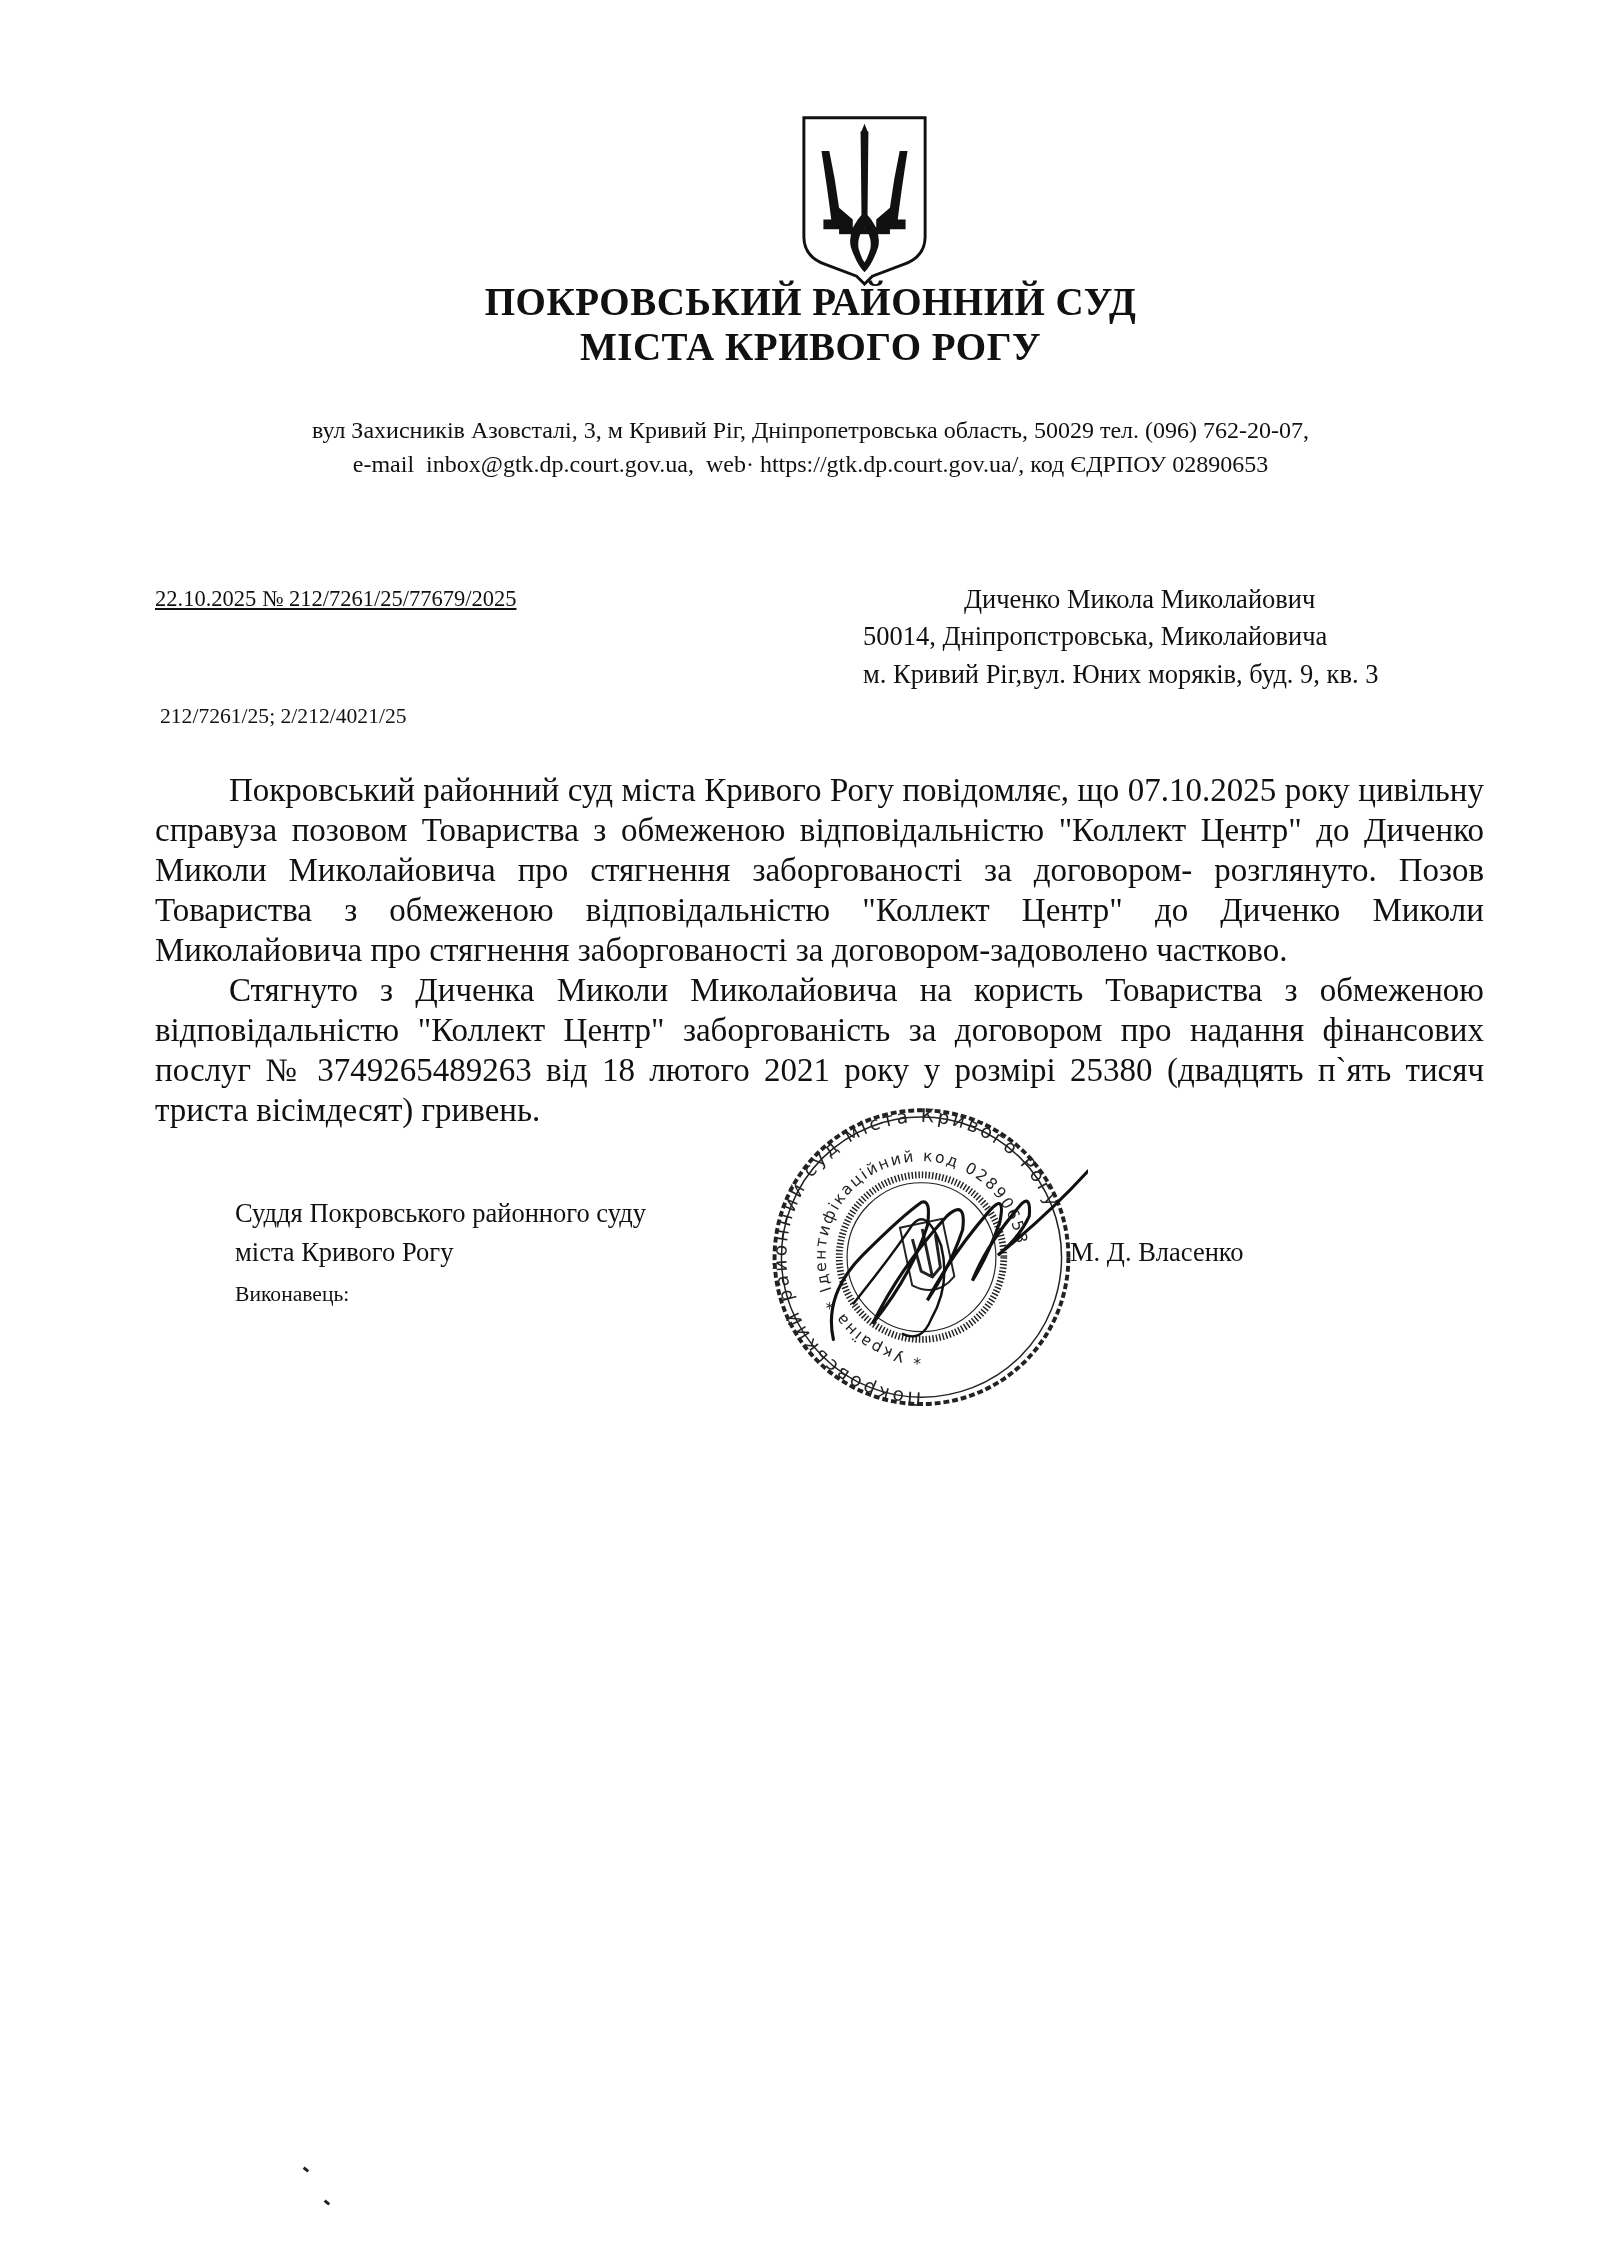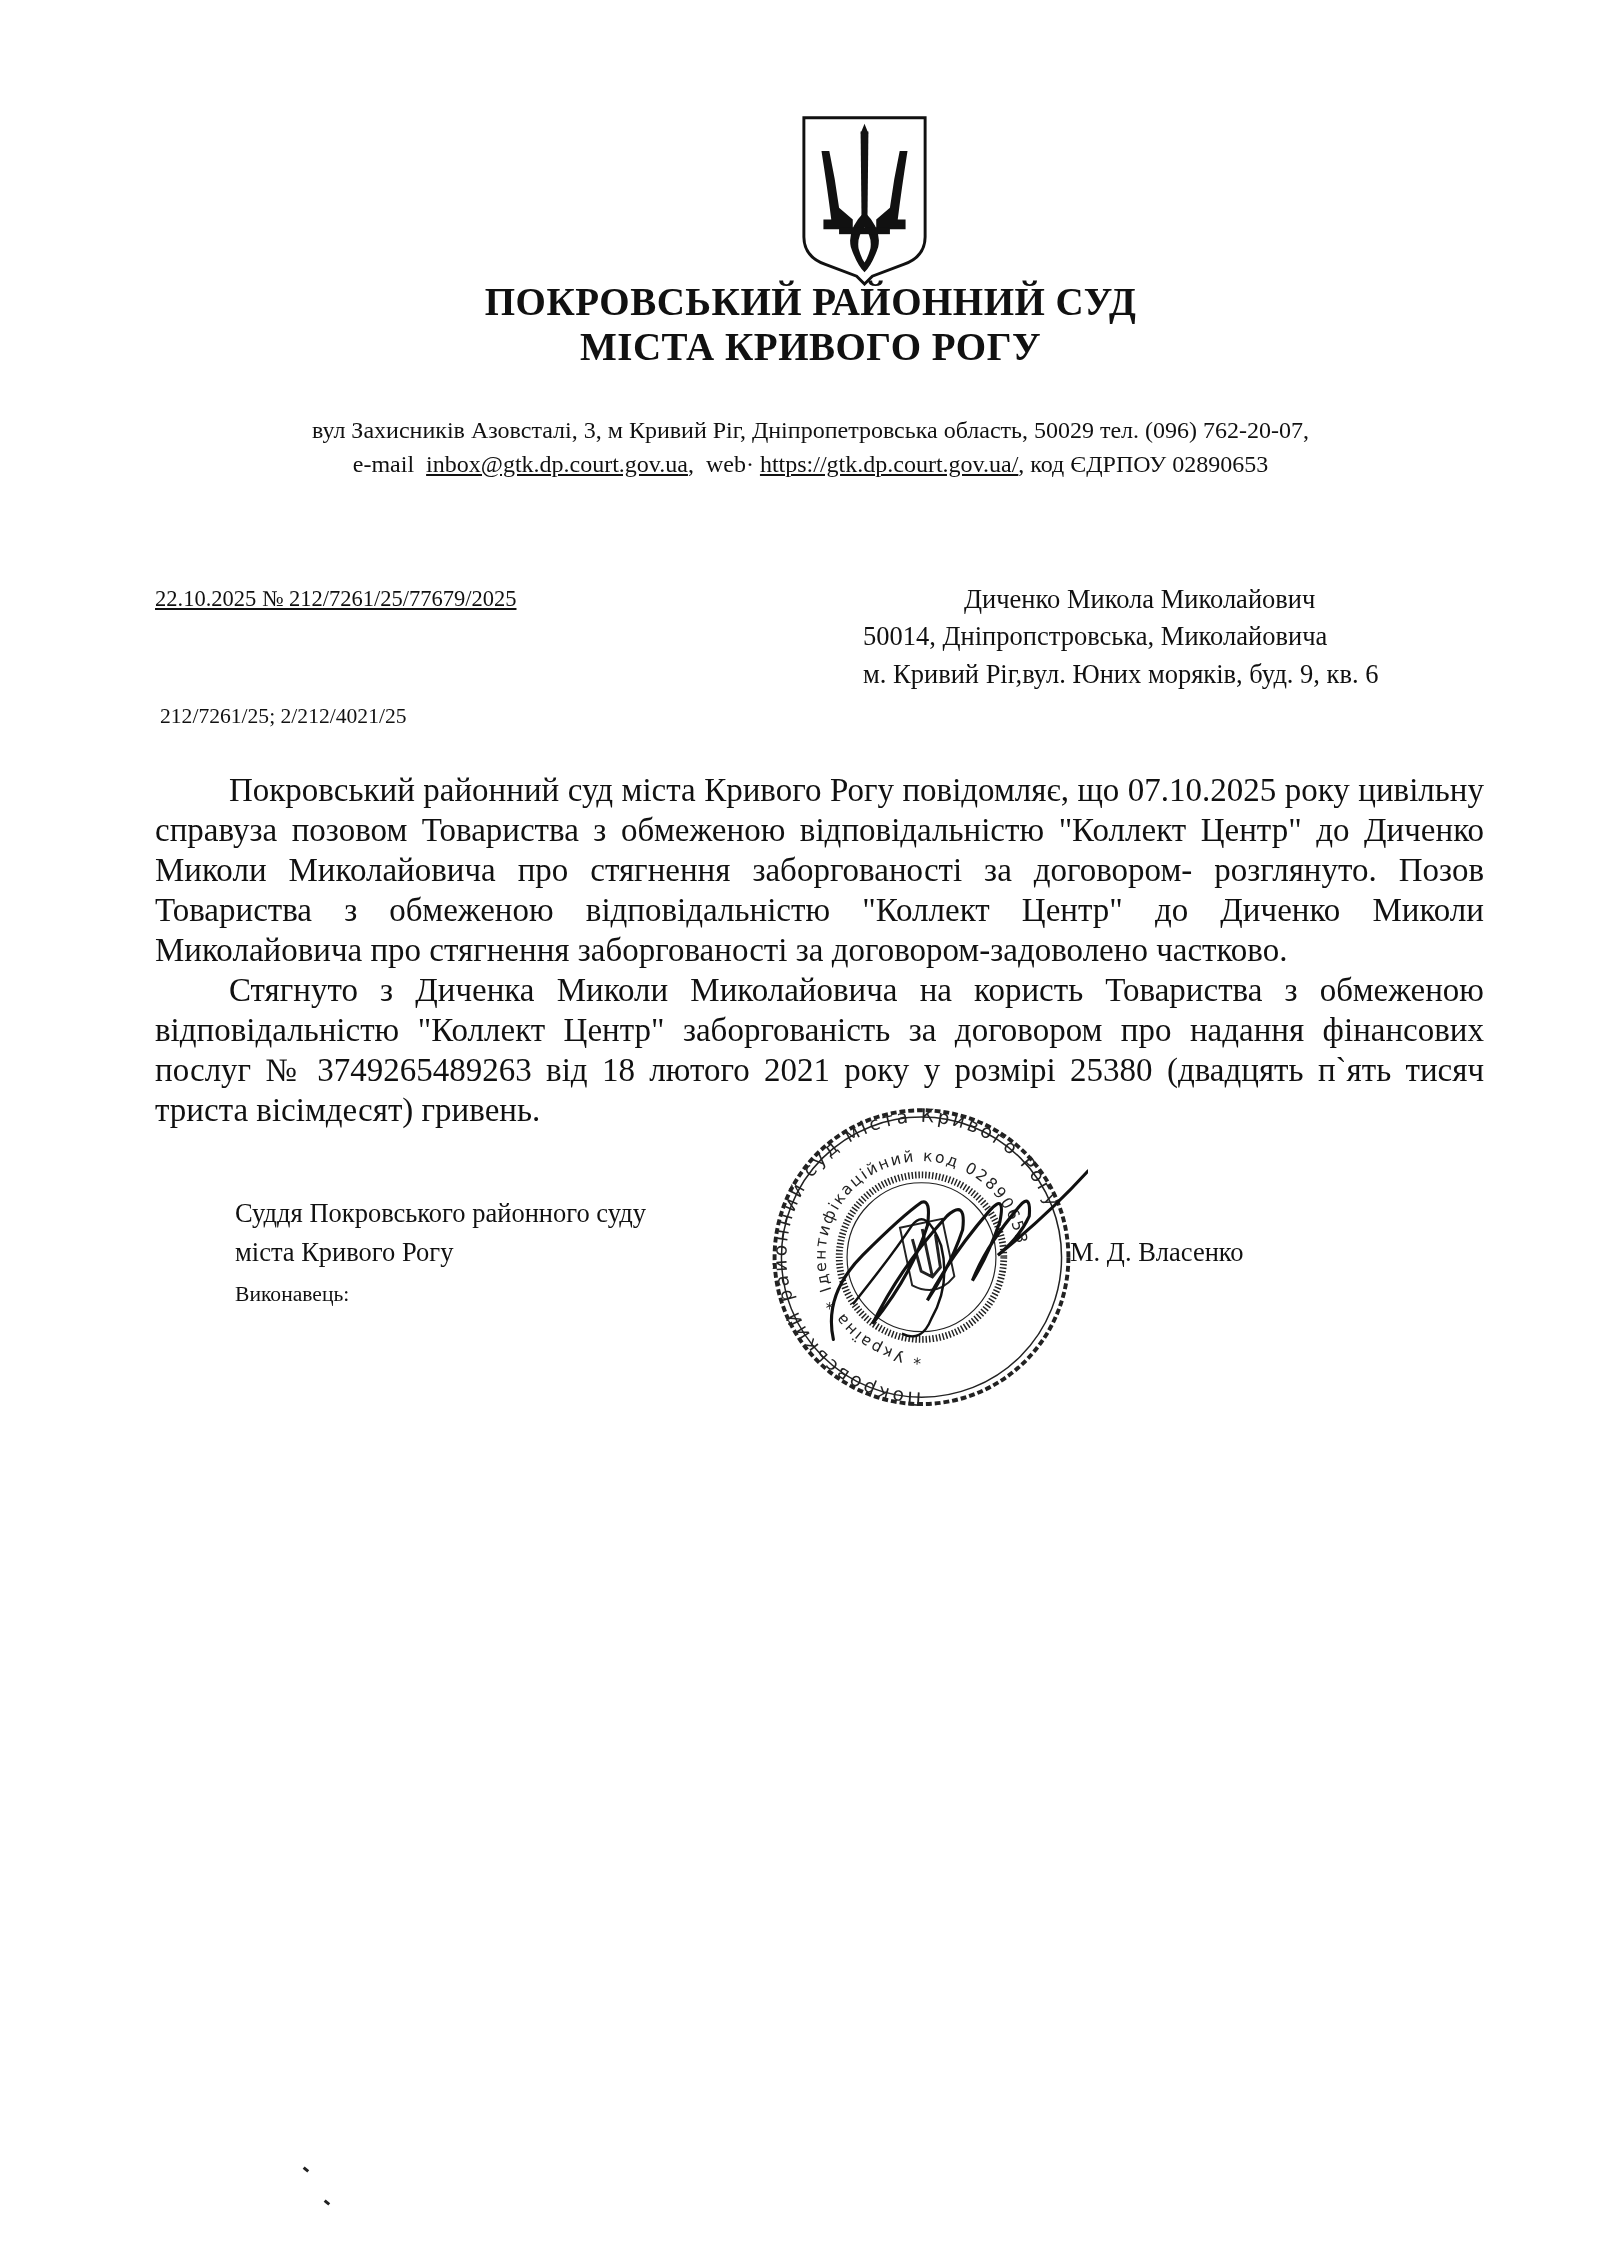--- a/index.html
+++ b/index.html
@@ -7,21 +7,21 @@
          font-family: "Liberation Serif", "DejaVu Serif", serif; color: #111; }
   .abs { position: absolute; }
   #coat { left: 796px; top: 110px; width: 137px; height: 176px; }
   .title { left: 0; width: 1621px; text-align: center; font-weight: bold;
            font-size: 39px; letter-spacing: 0.5px; transform: scaleY(1.05); }
   #title1 { top: 278px; }
   #title2 { top: 323px; }
   .addr { left: 0; width: 1621px; text-align: center; font-size: 24px; white-space: nowrap; }
   #addr1 { top: 417px; }
   #addr2 { top: 451px; }
-  .u { text-decoration: underline; }
+  .u { }
   #outref { left: 155px; top: 586px; font-size: 22.5px; text-decoration: underline; white-space: nowrap; }
   #caseno { left: 160px; top: 704px; font-size: 21.6px; white-space: nowrap; }
   .rcp { font-size: 26.5px; white-space: nowrap; }
   #rcp-name { left: 964px; top: 584px; }
   #rcp-l1 { left: 863px; top: 621px; }
   #rcp-l2 { left: 863px; top: 659px; }
   #body { left: 155px; top: 770px; width: 1329px; font-size: 33px; line-height: 40px; text-align: justify; }
   #body p { margin: 0; text-indent: 74px; }
   #sig-title1 { left: 235px; top: 1198px; font-size: 26.5px; white-space: nowrap; }
   #sig-title2 { left: 235px; top: 1237px; font-size: 26.5px; white-space: nowrap; }
@@ -55,21 +55,21 @@
   <span>web·</span>
   <span class="u">https://gtk.dp.court.gov.ua/</span>,
   <span>код ЄДРПОУ 02890653</span>
 </div>
 
 <div id="outref" class="abs">22.10.2025 №  212/7261/25/77679/2025</div>
 <div id="caseno" class="abs">212/7261/25; 2/212/4021/25</div>
 
 <div id="rcp-name" class="abs rcp">Диченко Микола Миколайович</div>
 <div id="rcp-l1" class="abs rcp">50014,  Дніпропстровська,  Миколайовича</div>
-<div id="rcp-l2" class="abs rcp">м. Кривий Ріг,вул. Юних моряків, буд. 9, кв. 6</div>
+<div id="rcp-l2" class="abs rcp">м. Кривий Ріг,вул. Юних моряків, буд. 9, кв. 3</div>
 
 <div id="body" class="abs">
   <p>Покровський  районний суд міста Кривого Рогу  повідомляє, що 07.10.2025 року  цивільну справуза позовом Товариства з обмеженою відповідальністю "Коллект Центр" до Диченко Миколи Миколайовича про стягнення заборгованості за договором- розглянуто. Позов  Товариства з обмеженою відповідальністю "Коллект Центр" до Диченко Миколи Миколайовича про стягнення заборгованості за договором-задоволено частково.</p>
   <p>Стягнуто з Диченка Миколи Миколайовича на користь Товариства з обмеженою відповідальністю "Коллект Центр" заборгованість за договором про надання фінансових послуг № 3749265489263 від 18 лютого 2021 року у розмірі 25380 (двадцять п`ять тисяч триста вісімдесят) гривень.</p>
 </div>
 
 <div id="sig-title1" class="abs">Суддя  Покровського районного суду</div>
 <div id="sig-title2" class="abs">міста Кривого Рогу</div>
 <div id="executor" class="abs">Виконавець:</div>
 <div id="judge-name" class="abs">М.  Д.  Власенко</div>

